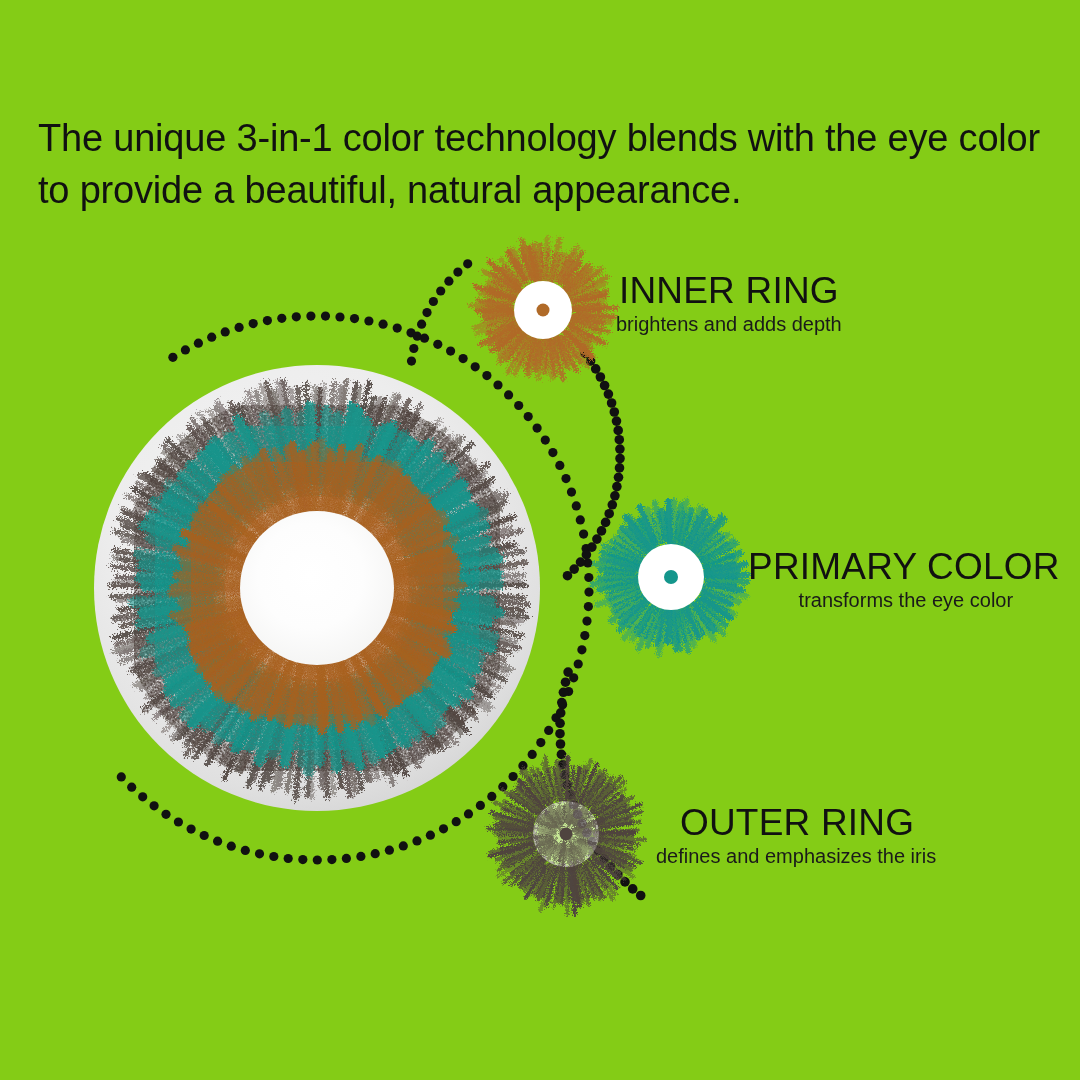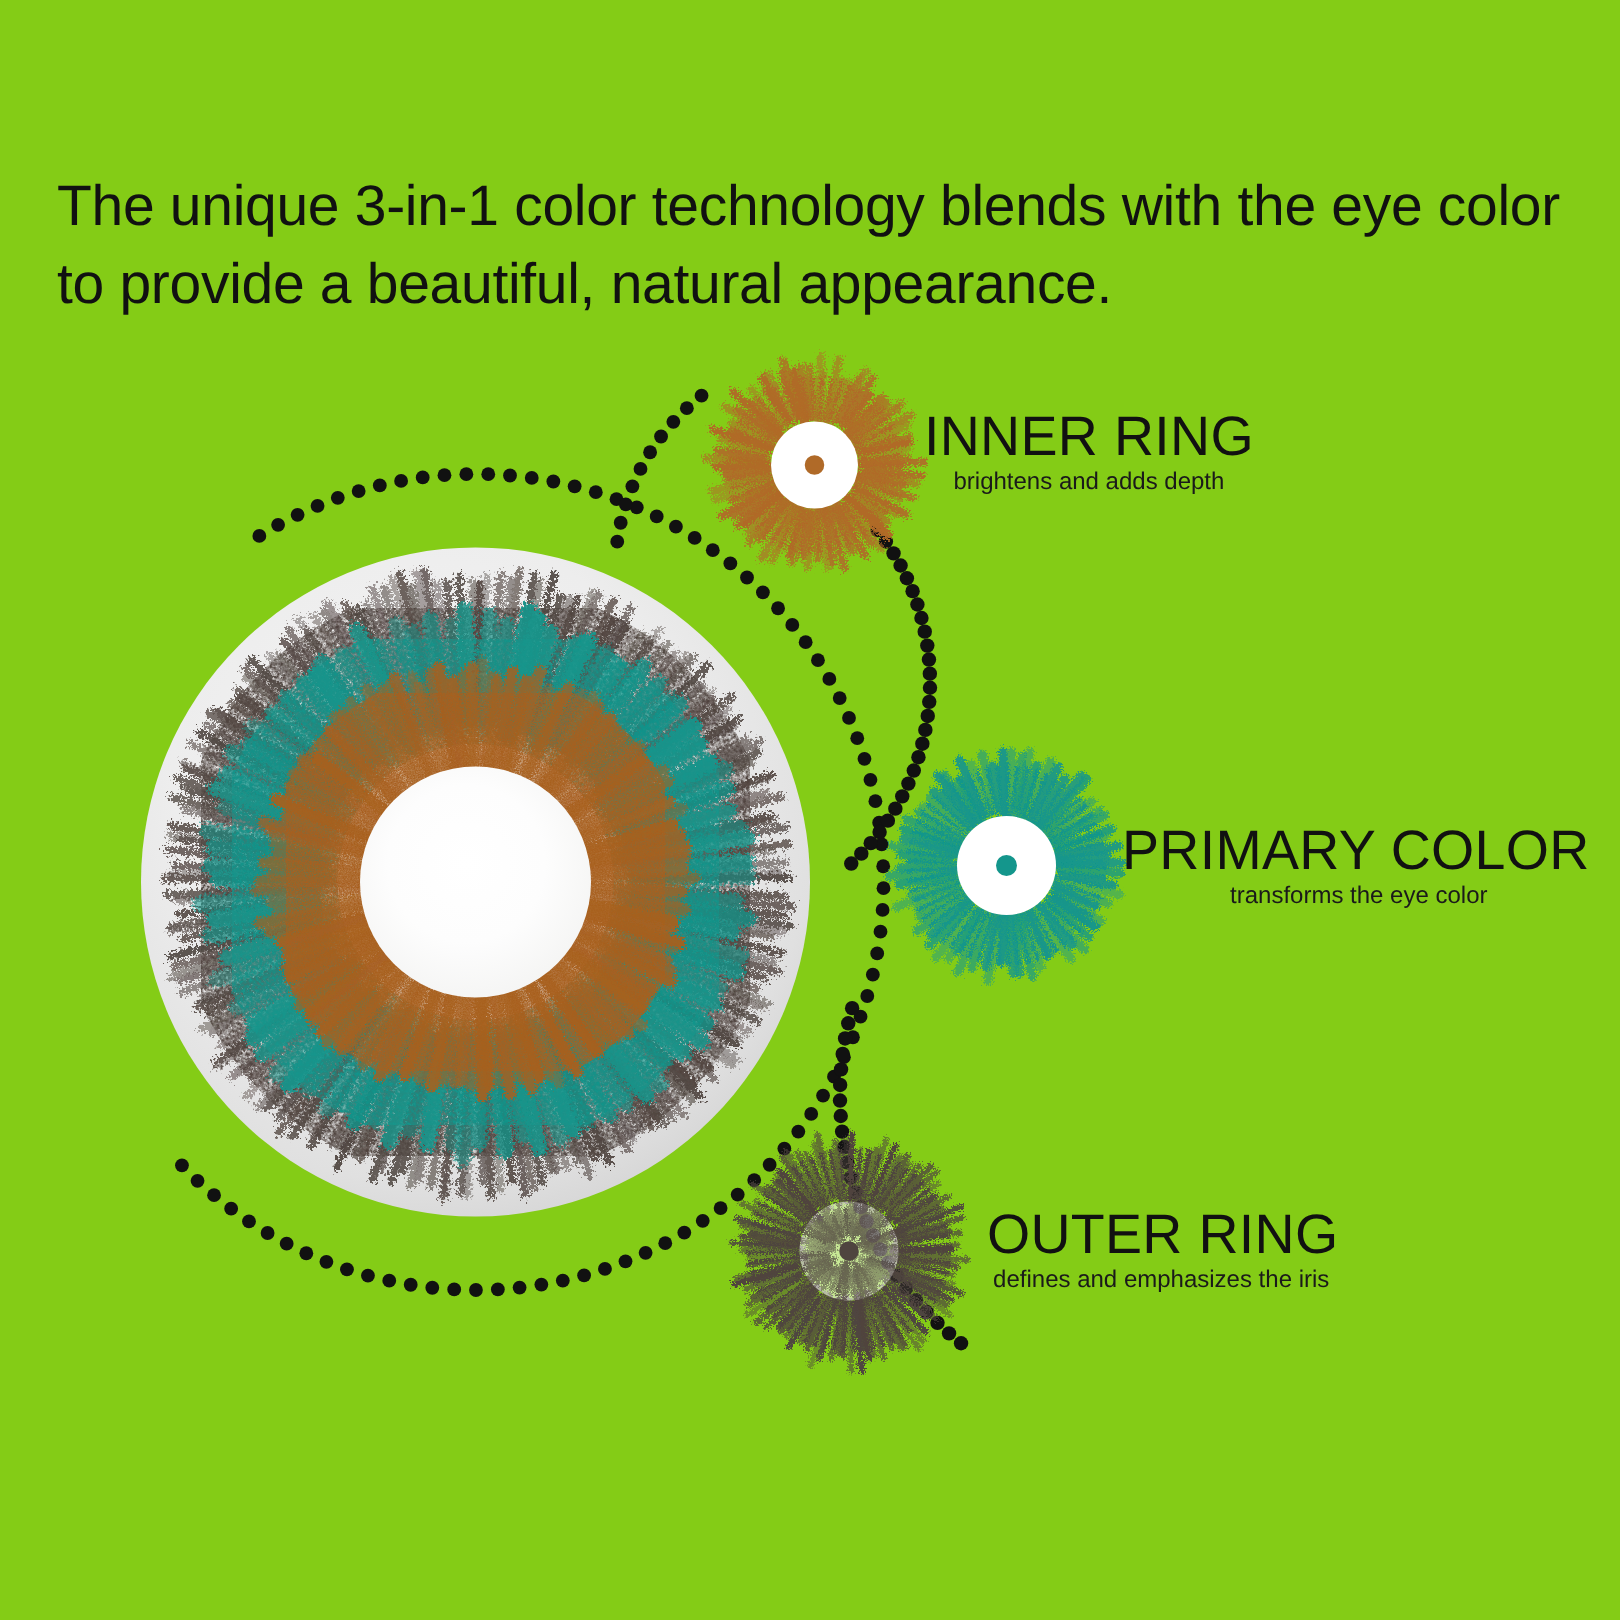--- a/index.html
+++ b/index.html
@@ -52,21 +52,21 @@
   }
   .callout .title {
     font-size: 37px;
     font-weight: 400;
     letter-spacing: 0.2px;
     line-height: 1.0;
     color: #111111;
     white-space: nowrap;
   }
   .callout .sub {
-    font-size: 16px;
+    font-size: 20px;
     font-weight: 400;
     line-height: 1.15;
     color: #1a1a1a;
     white-space: nowrap;
   }
   #callout-inner   { left: 616px; top: 272px; }
   #callout-inner .sub { margin-top: 4px; }
   #callout-primary { left: 748px; top: 548px; }
   #callout-primary .sub { margin-top: 4px; margin-left: 4px; }
   #callout-outer   { left: 658px; top: 804px; }

